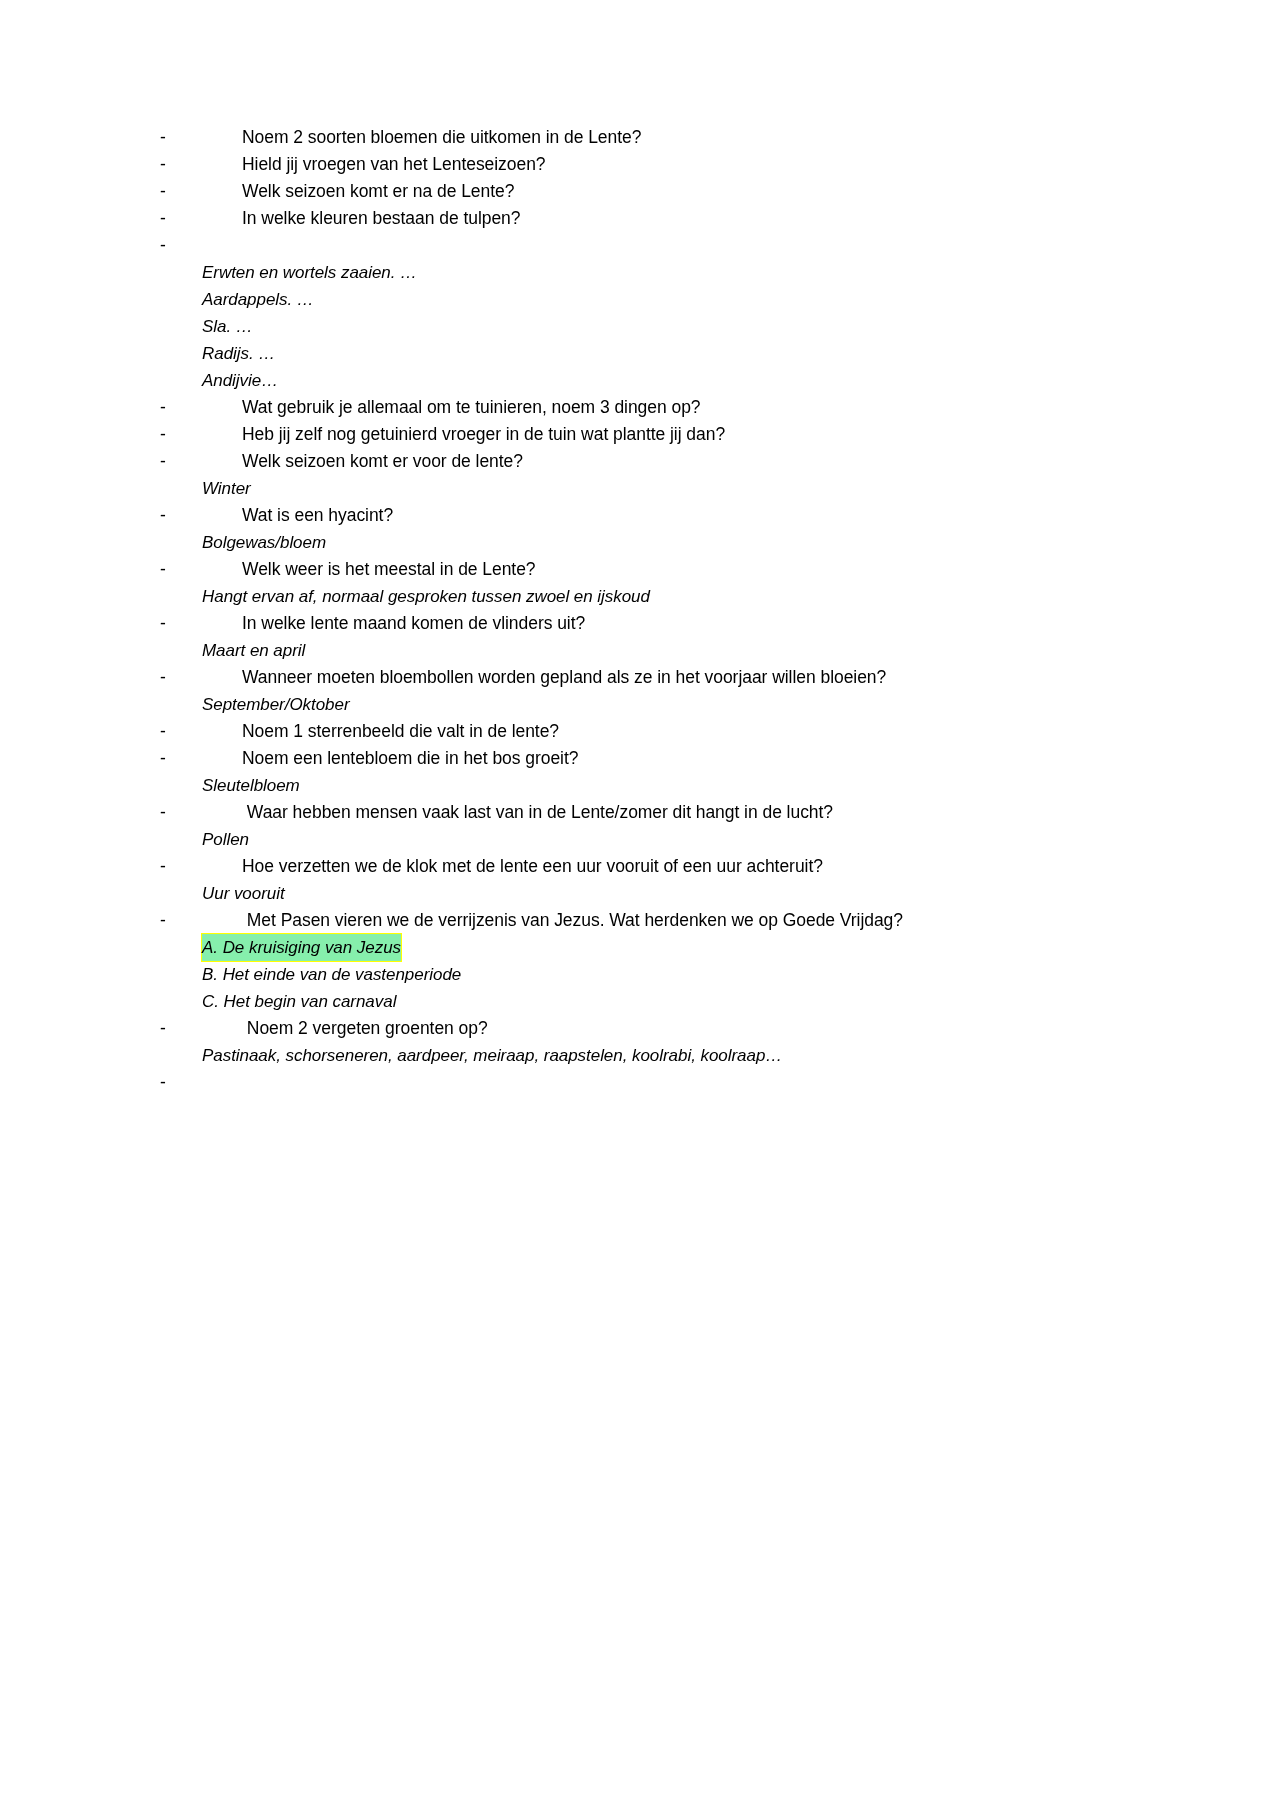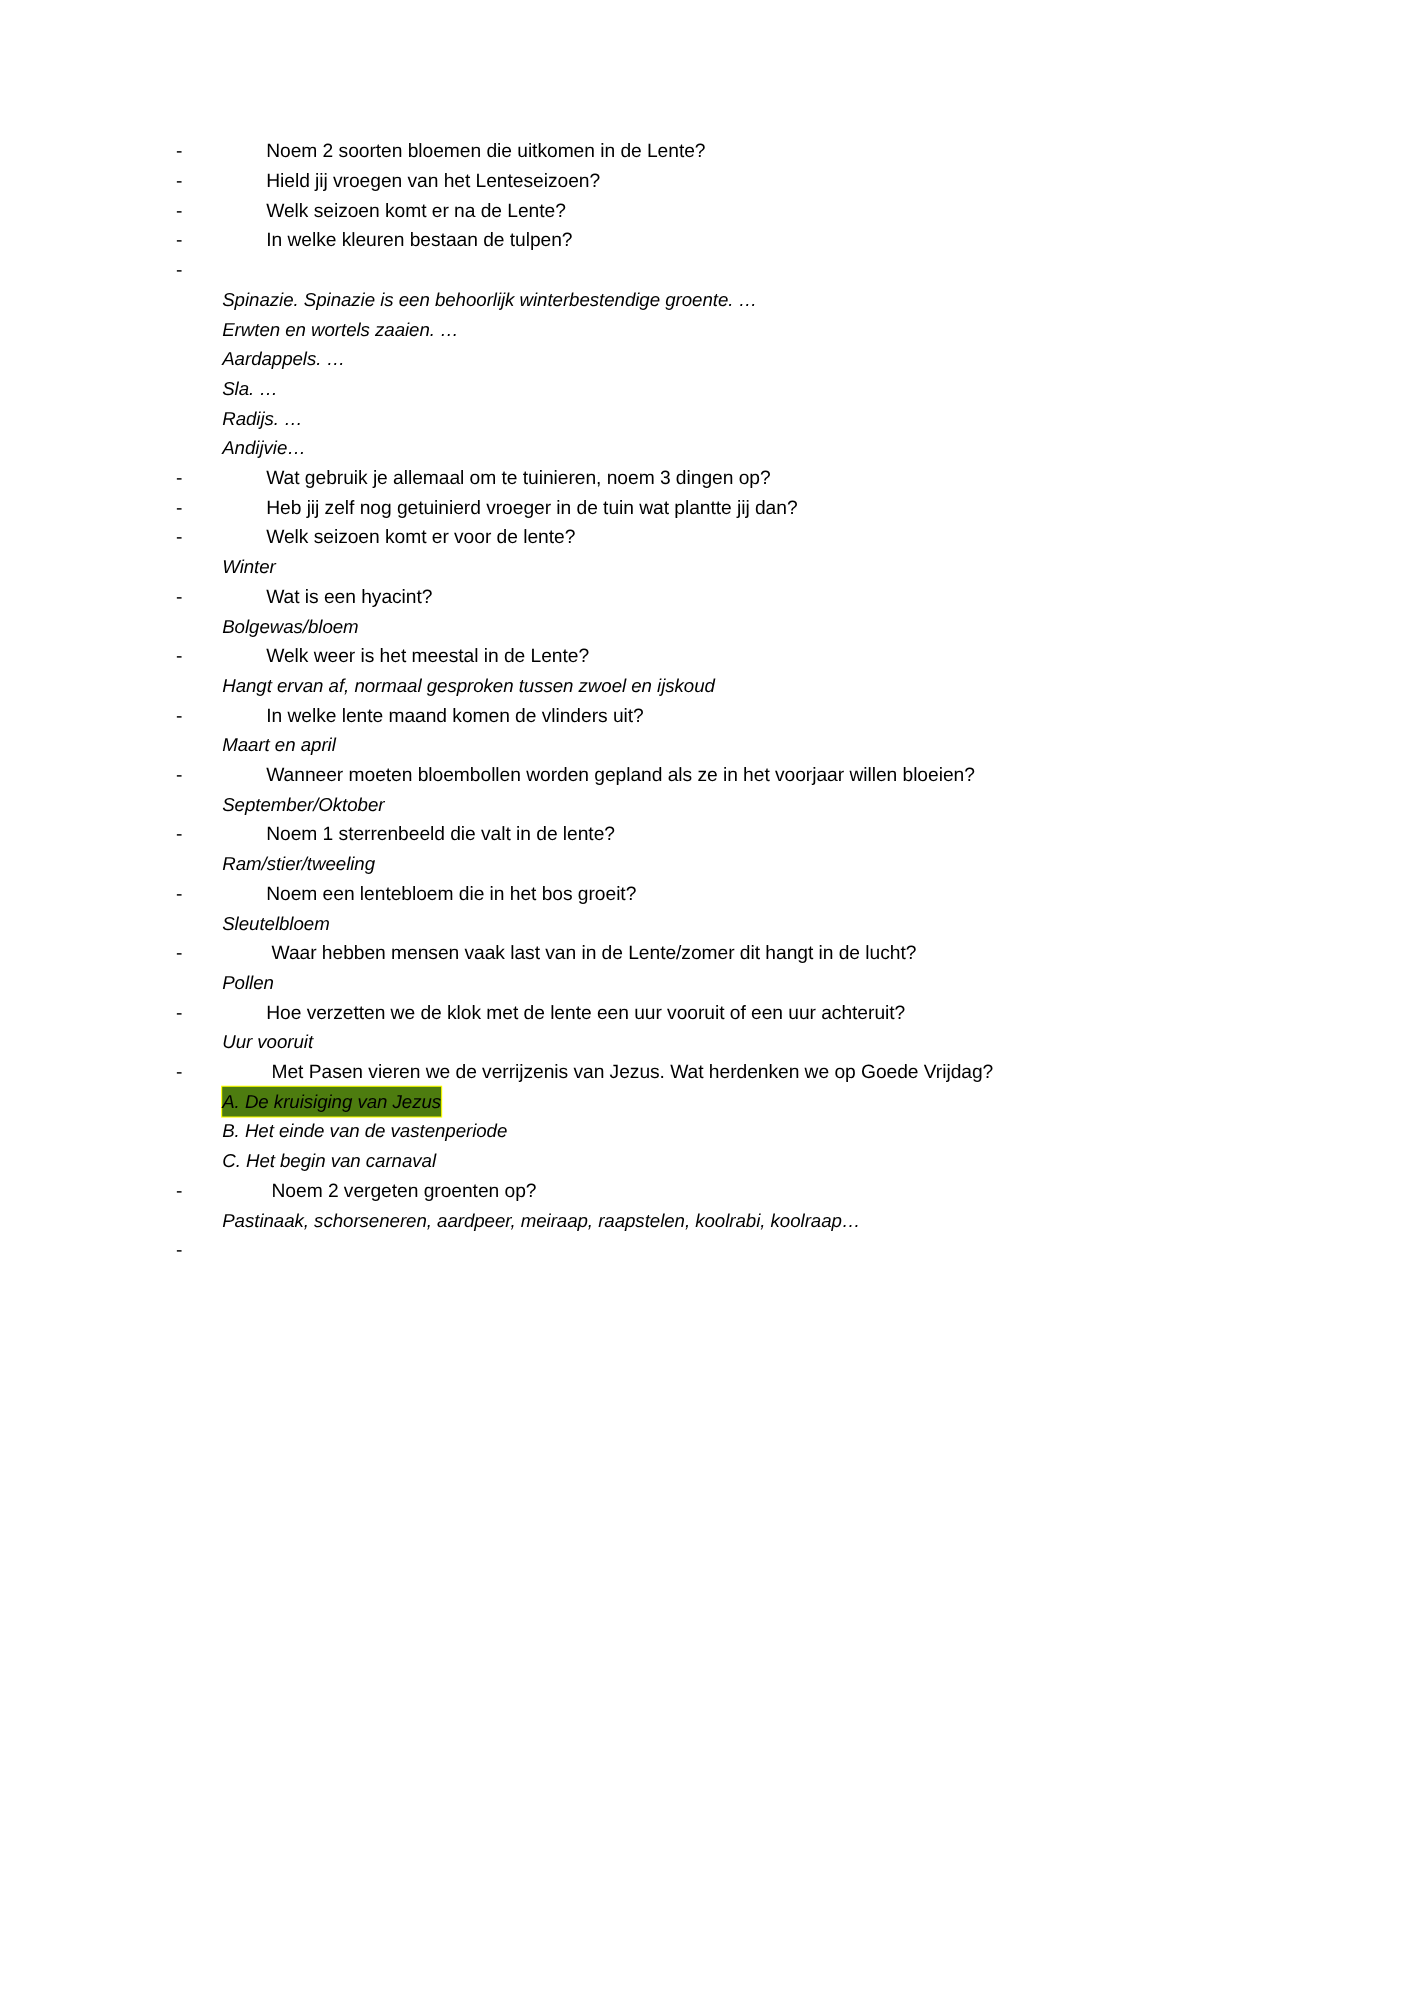--- a/index.html
+++ b/index.html
@@ -61,21 +61,21 @@
   }
   .a-text {
     font-size: 17px;
     line-height: 27px;
     font-style: italic;
     letter-spacing: -0.05px;
     white-space: pre;
     font-family: "Liberation Sans", sans-serif;
   }
   .a-text.hl {
-    background: #4d7c0f;
+    background: #86efac;
     box-shadow: 0 0 0 1px #ffff00;
   }
 </style>
 </head>
 <body>
 
 <div class="page">
   <div class="doc-body" id="doc-body">
 
   <div class="q-row">
@@ -92,24 +92,20 @@
       </div>
       <div class="q-row">
         <span class="bullet">-</span>
         <span class="q-text">In welke kleuren bestaan de tulpen?</span>
       </div>
       <div class="q-row">
         <span class="bullet">-</span>
       </div>
       <div class="a-row">
         <span class="a-indent"></span>
-        <span class="a-text">Spinazie. Spinazie is een behoorlijk winterbestendige groente. …</span>
-      </div>
-      <div class="a-row">
-        <span class="a-indent"></span>
         <span class="a-text">Erwten en wortels zaaien. …</span>
       </div>
       <div class="a-row">
         <span class="a-indent"></span>
         <span class="a-text">Aardappels. …</span>
       </div>
       <div class="a-row">
         <span class="a-indent"></span>
         <span class="a-text">Sla. …</span>
       </div>
@@ -165,24 +161,20 @@
         <span class="bullet">-</span>
         <span class="q-text">Wanneer moeten bloembollen worden gepland als ze in het voorjaar willen bloeien?</span>
       </div>
       <div class="a-row">
         <span class="a-indent"></span>
         <span class="a-text">September/Oktober</span>
       </div>
       <div class="q-row">
         <span class="bullet">-</span>
         <span class="q-text">Noem 1 sterrenbeeld die valt in de lente?</span>
-      </div>
-      <div class="a-row">
-        <span class="a-indent"></span>
-        <span class="a-text">Ram/stier/tweeling</span>
       </div>
       <div class="q-row">
         <span class="bullet">-</span>
         <span class="q-text">Noem een lentebloem die in het bos groeit?</span>
       </div>
       <div class="a-row">
         <span class="a-indent"></span>
         <span class="a-text">Sleutelbloem</span>
       </div>
       <div class="q-row">

